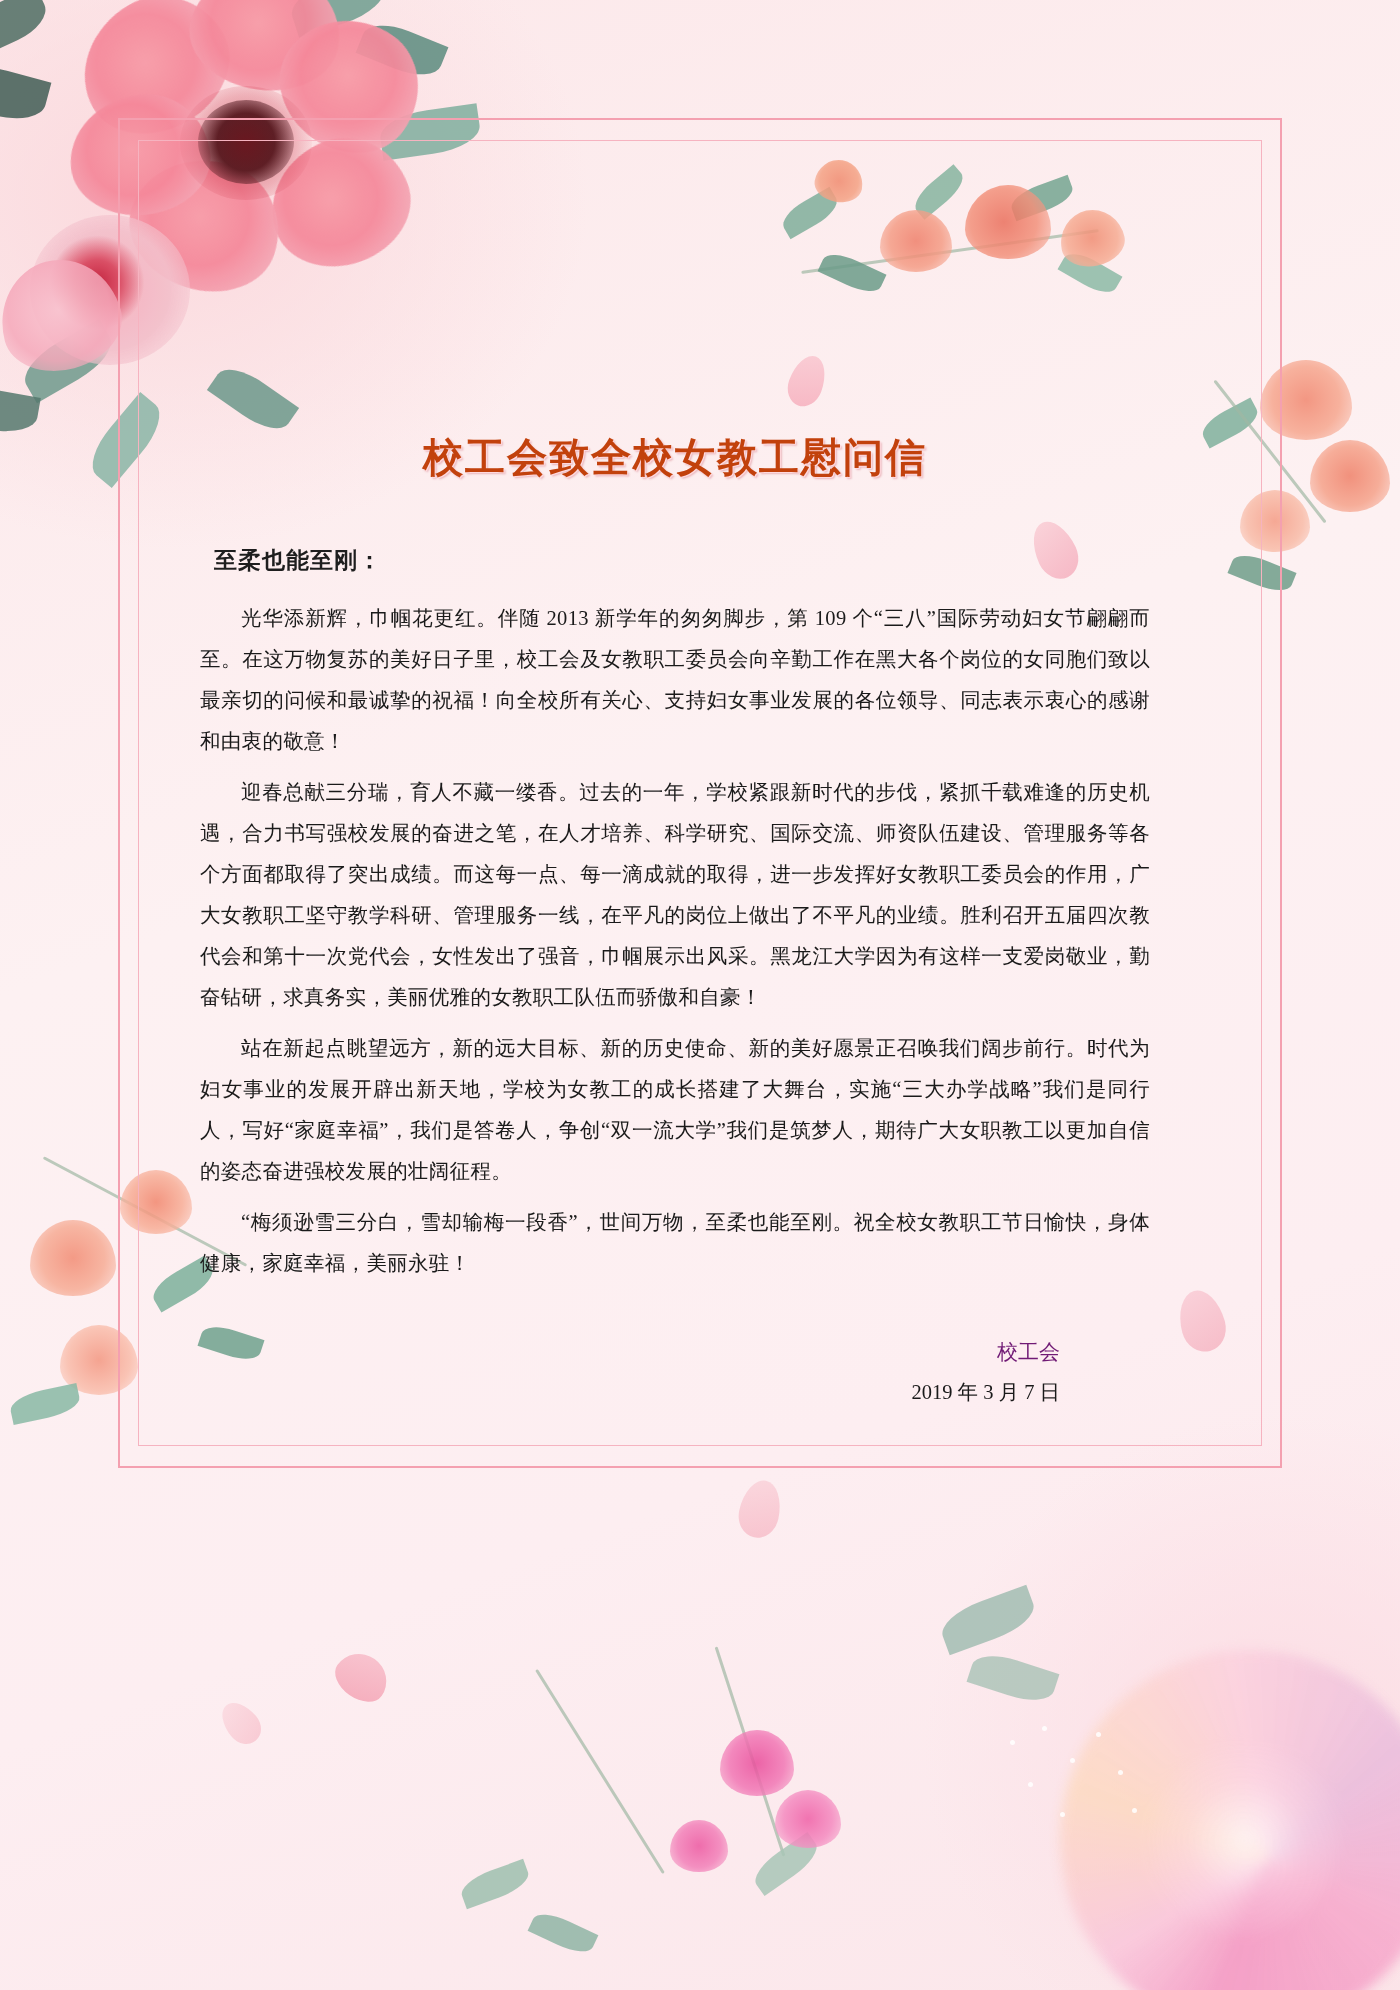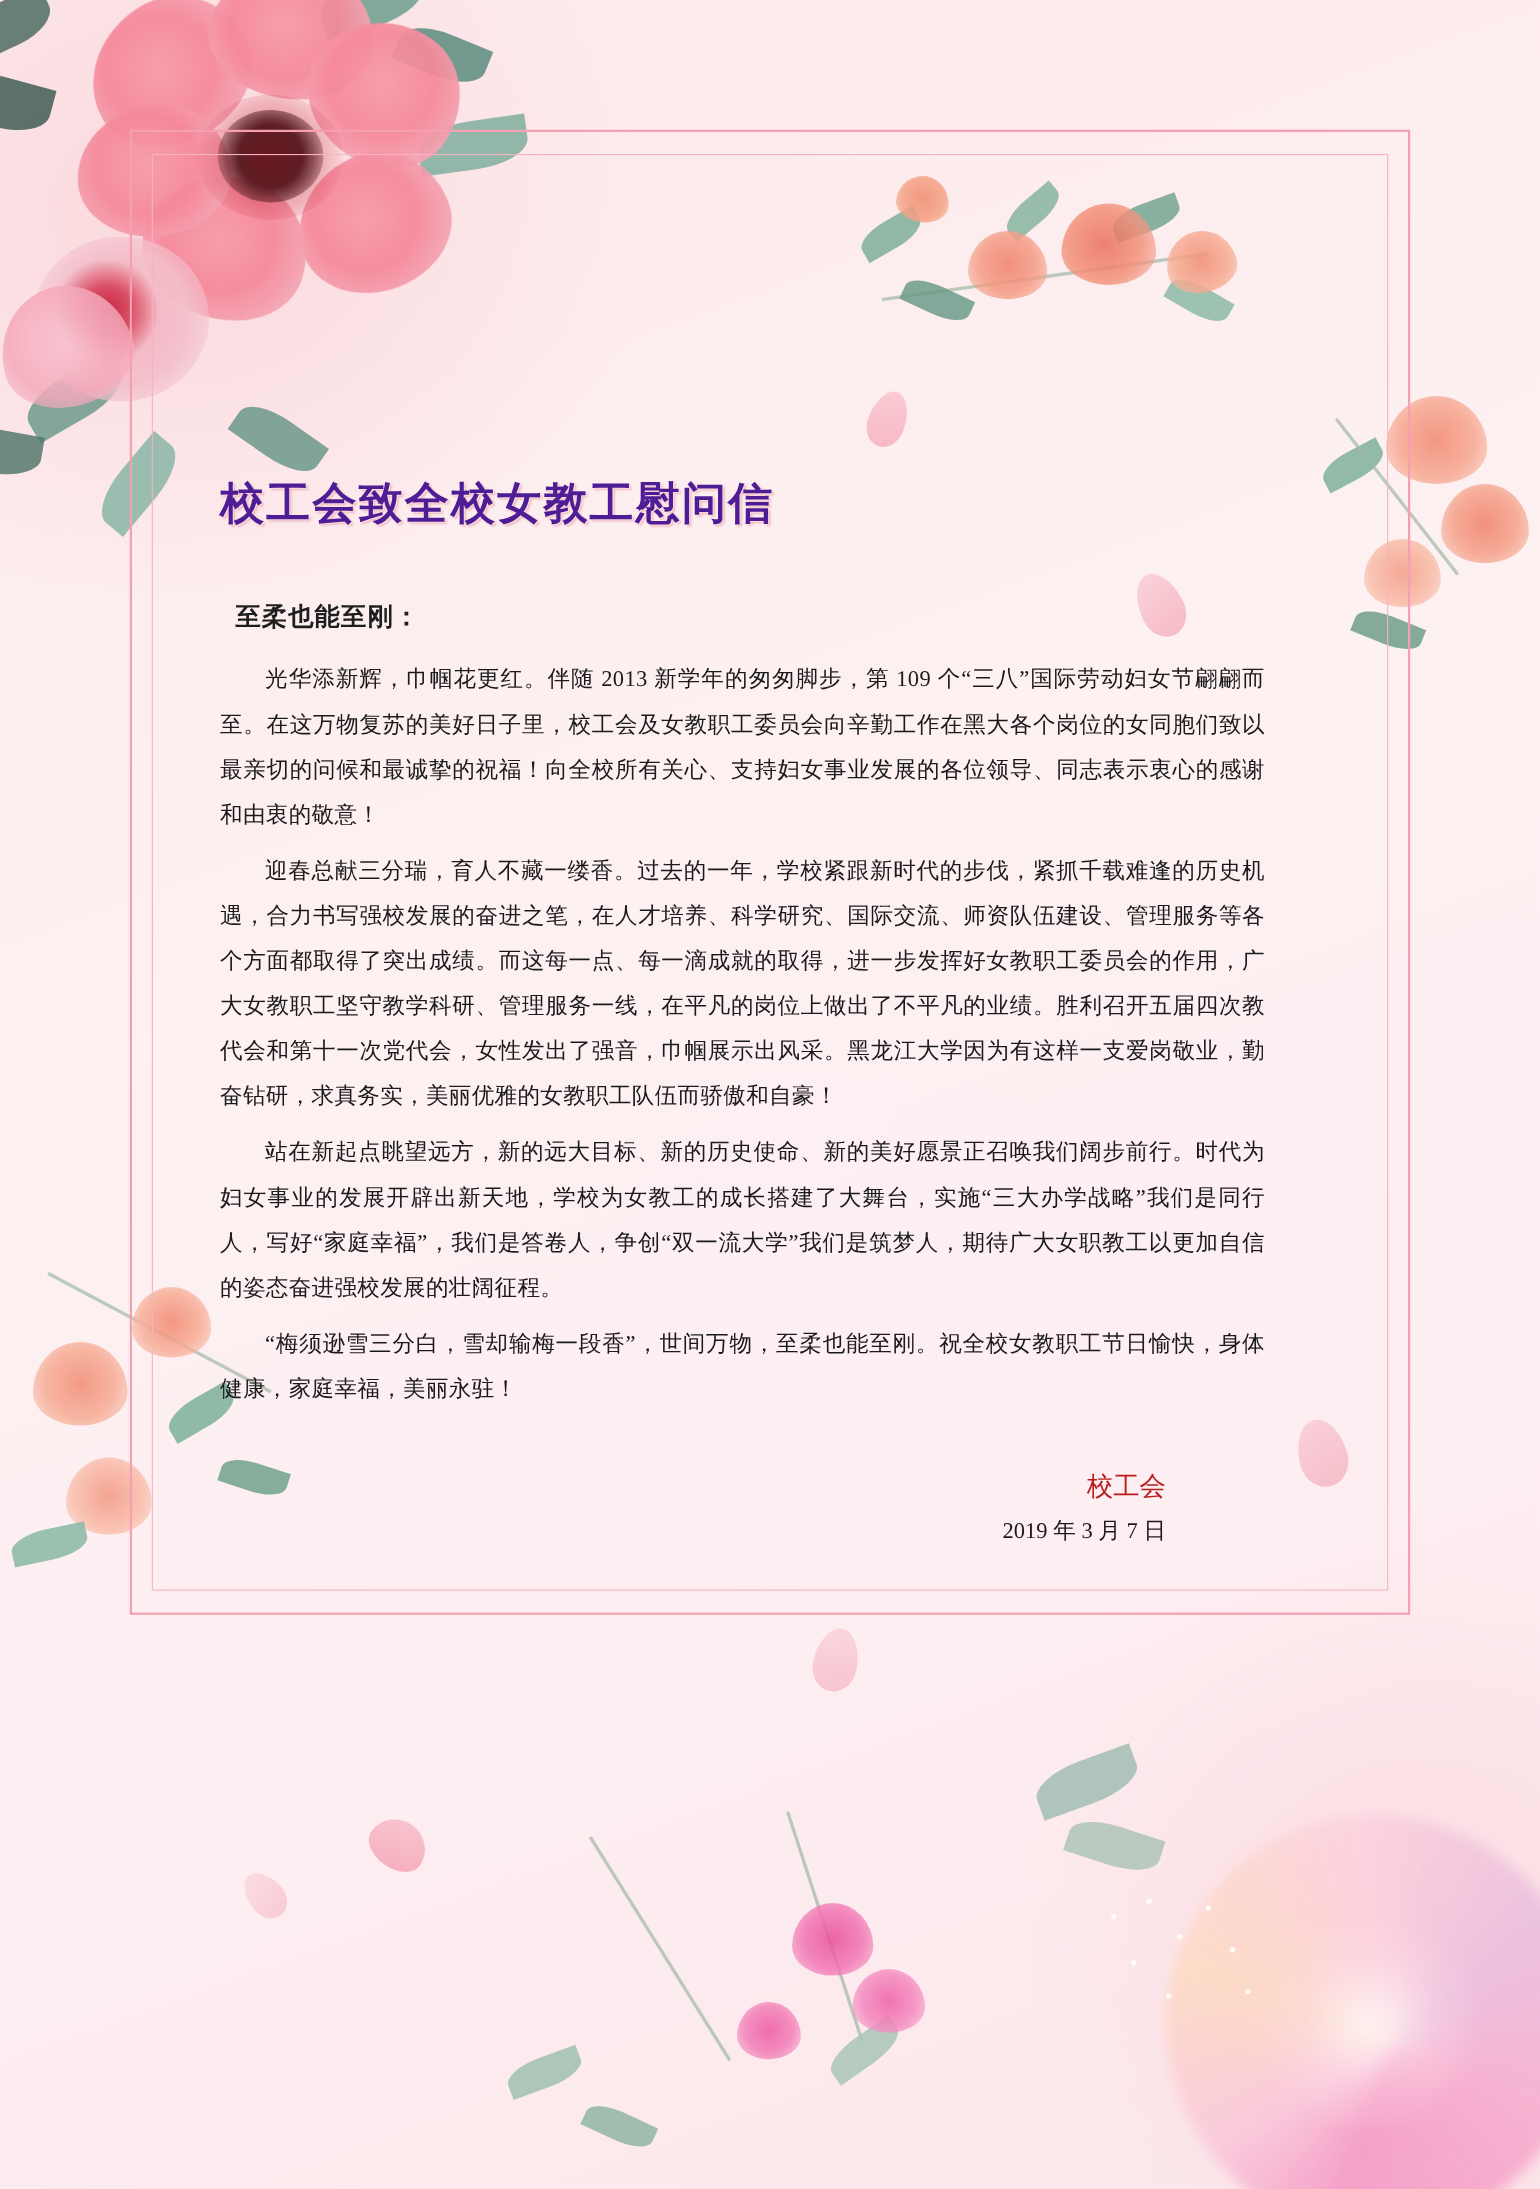--- a/index.html
+++ b/index.html
@@ -108,26 +108,26 @@
   }
 
   
   .content {
     position: absolute;
     left: 200px;
     top: 430px;
     width: 950px;
   }
   .title {
-    text-align: left;
+    text-align: center;
     font-family: "DejaVu Serif", "Liberation Serif", serif;
     font-weight: bold;
     font-size: 40px;
     letter-spacing: 2px;
-    color: #4c1d95;
+    color: #c2410c;
     text-shadow: 1px 1px 0 #ffd9de, 2px 2px 2px rgba(180,20,40,.25);
     margin: 0 0 60px 0;
   }
   .salutation {
     font-family: "DejaVu Serif", "Liberation Serif", serif;
     font-weight: bold;
     font-size: 23px;
     color: #1e1e1e;
     margin: 0 0 22px 14px;
     letter-spacing: 1px;
@@ -140,22 +140,22 @@
     text-indent: 2em;
     margin: 0 0 10px 0;
     letter-spacing: .3px;
   }
   .signature {
     margin-top: 48px;
     text-align: right;
     padding-right: 90px;
   }
   .signature .org {
-    font-size: 24px;
-    color: #b91c1c;
+    font-size: 21px;
+    color: #701a75;
     line-height: 40px;
   }
   .signature .date {
     font-size: 20.5px;
     color: #1a1a1a;
     line-height: 40px;
   }
 
   
   #deco-bottom-right {

